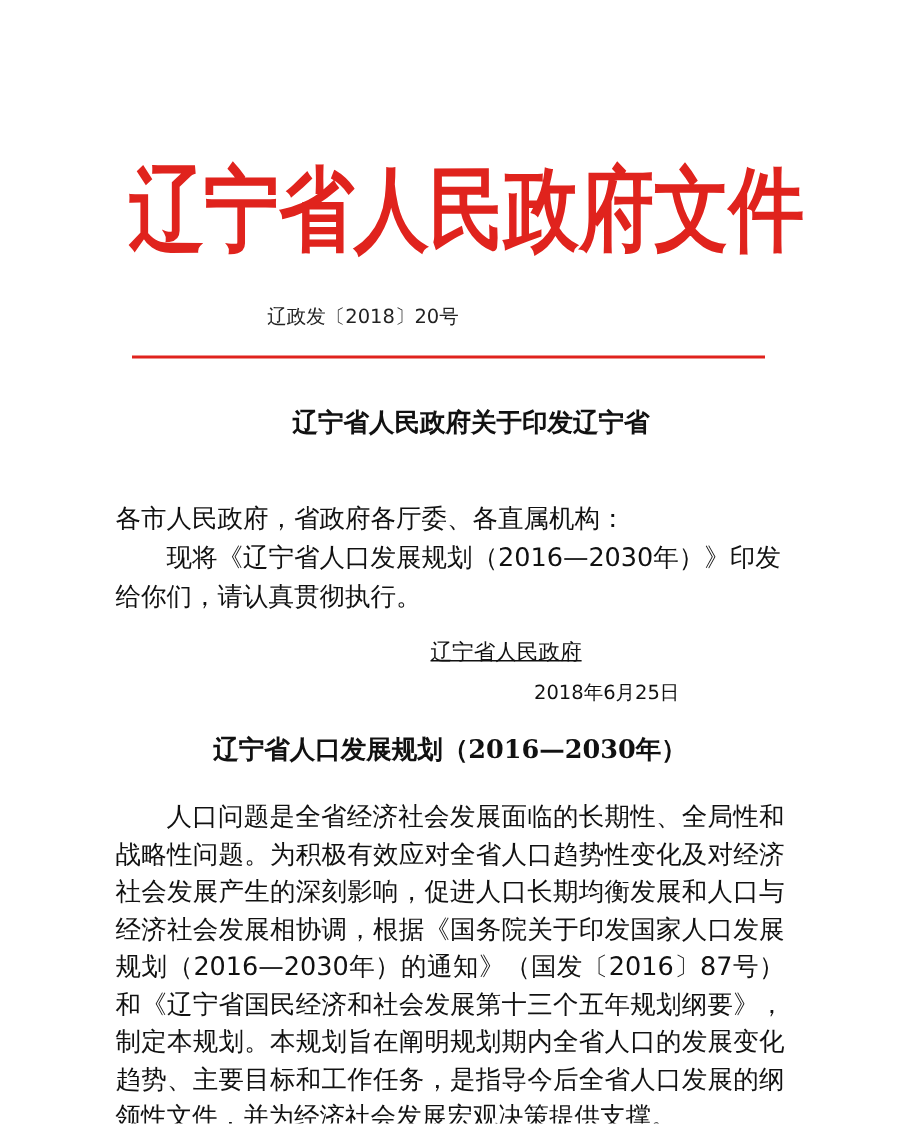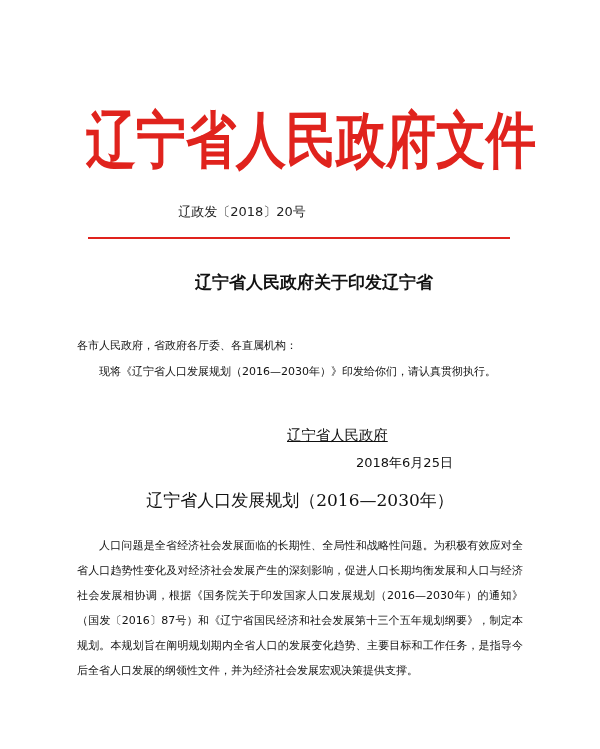--- a/index.html
+++ b/index.html
@@ -62,21 +62,21 @@
       font-family: "DejaVu Serif", "Liberation Serif", serif;
       font-weight: bold;
       font-size: 17px;
       line-height: 28px;
       color: #111;
     }
     .body-block {
       position: absolute;
       left: 77px;
       width: 446px;
-      font-size: 11px;
+      font-size: 17px;
       color: #111;
     }
     .addressee {
       top: 333px;
       line-height: 26px;
     }
     .notice-para {
       top: 359px;
       line-height: 26px;
       text-indent: 2em;
@@ -96,21 +96,21 @@
       font-size: 13px;
       line-height: 22px;
     }
     .plan-title {
       position: absolute;
       left: 0;
       top: 486px;
       width: 600px;
       text-align: center;
       font-family: "DejaVu Serif", "Liberation Serif", serif;
-      font-weight: normal;
+      font-weight: bold;
       font-size: 17px;
       line-height: 28px;
     }
     .plan-para {
       top: 533px;
       line-height: 25px;
       text-indent: 2em;
       text-align: justify;
     }
   </style>

